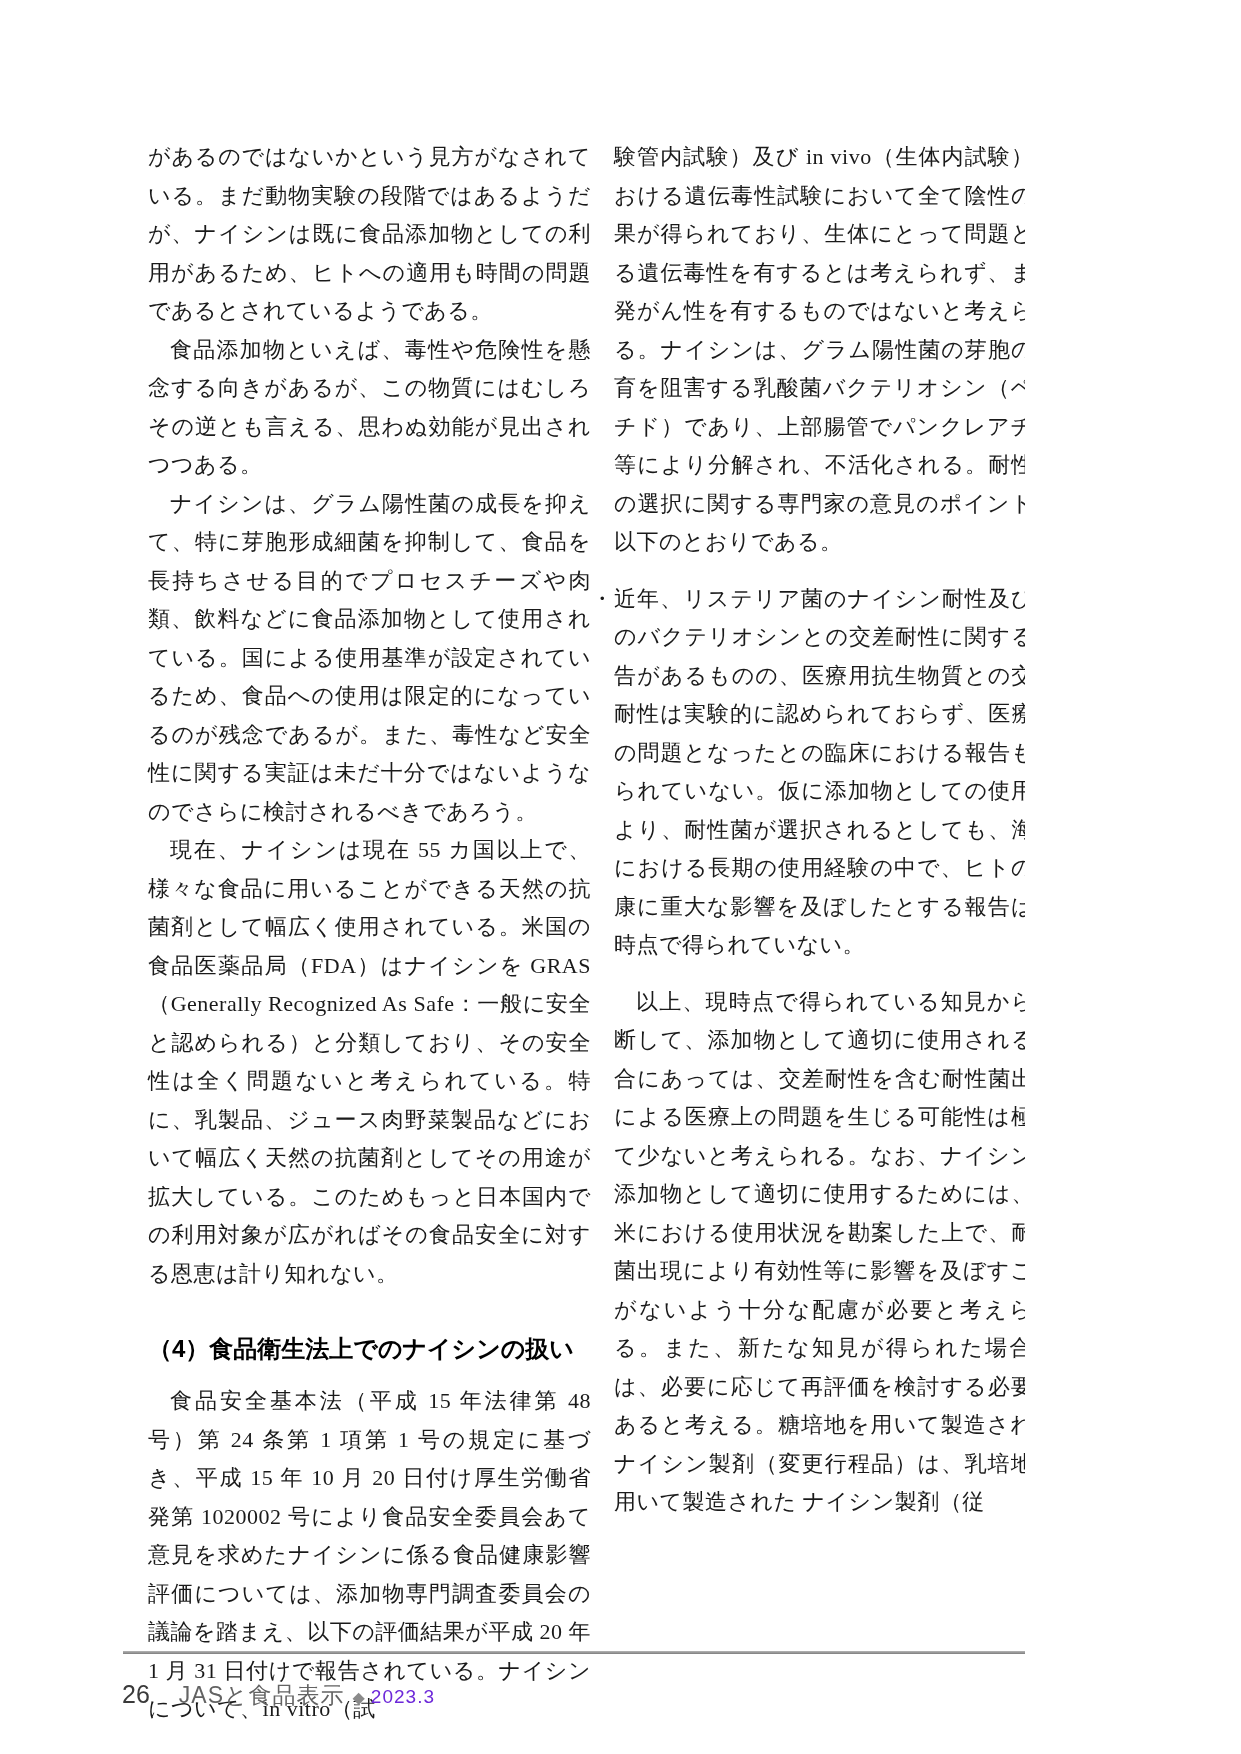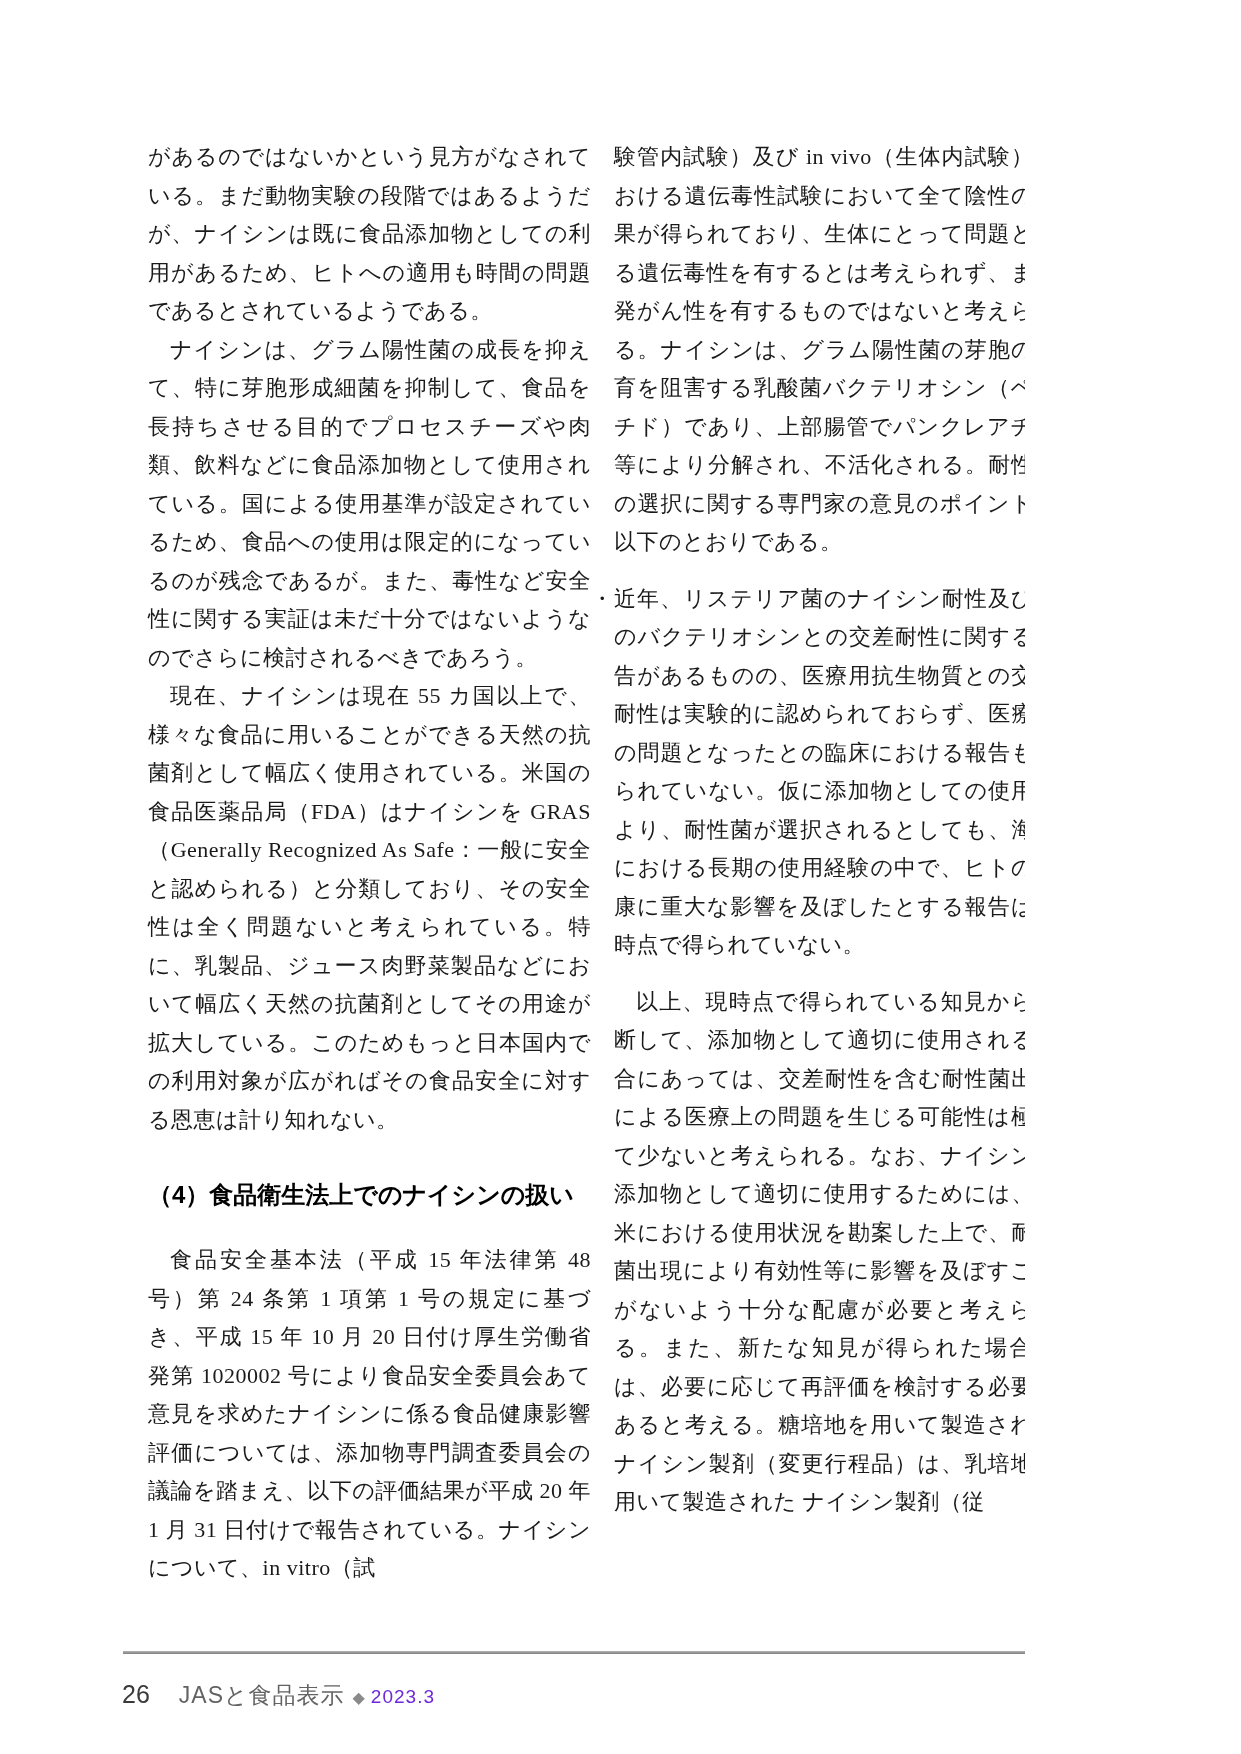--- a/index.html
+++ b/index.html
@@ -29,21 +29,21 @@
   .column-left  { left: 148px; }
   .column-right { left: 614px; }
 
   .column p {
     margin: 0;
     padding: 0;
   }
   .para-indent { text-indent: 1em; }
 
   .section-heading {
-    margin: 38px 0 28px 0;
+    margin: 38px 0 15px 0;
     font-family: "Liberation Sans", "DejaVu Sans", sans-serif;
     font-weight: bold;
     font-size: 24px;
     line-height: 36px;
     color: #000000;
     text-align: left;
     letter-spacing: 0px;
   }
 
   .bullet-item {
@@ -91,20 +91,21 @@
     letter-spacing: 1px;
   }
 </style>
 </head>
 <body>
 
 <div class="page">
 
   <div class="column column-left">
     <p>があるのではないかという見方がなされている。まだ動物実験の段階ではあるようだが、ナイシンは既に食品添加物としての利用があるため、ヒトへの適用も時間の問題であるとされているようである。</p>
+    <p class="para-indent">食品添加物といえば、毒性や危険性を懸念する向きがあるが、この物質にはむしろその逆とも言える、思わぬ効能が見出されつつある。</p>
     <p class="para-indent">ナイシンは、グラム陽性菌の成長を抑えて、特に芽胞形成細菌を抑制して、食品を長持ちさせる目的でプロセスチーズや肉類、飲料などに食品添加物として使用されている。国による使用基準が設定されているため、食品への使用は限定的になっているのが残念であるが。また、毒性など安全性に関する実証は未だ十分ではないようなのでさらに検討されるべきであろう。</p>
     <p class="para-indent">現在、ナイシンは現在 55 カ国以上で、様々な食品に用いることができる天然の抗菌剤として幅広く使用されている。米国の食品医薬品局（FDA）はナイシンを GRAS（Generally Recognized As Safe：一般に安全と認められる）と分類しており、その安全性は全く問題ないと考えられている。特に、乳製品、ジュース肉野菜製品などにおいて幅広く天然の抗菌剤としてその用途が拡大している。このためもっと日本国内での利用対象が広がればその食品安全に対する恩恵は計り知れない。</p>
 
     <h2 class="section-heading">（4）食品衛生法上でのナイシンの扱い</h2>
 
     <p class="para-indent">食品安全基本法（平成 15 年法律第 48 号）第 24 条第 1 項第 1 号の規定に基づき、平成 15 年 10 月 20 日付け厚生労働省発第 1020002 号により食品安全委員会あて意見を求めたナイシンに係る食品健康影響評価については、添加物専門調査委員会の議論を踏まえ、以下の評価結果が平成 20 年 1 月 31 日付けで報告されている。ナイシンについて、in vitro（試</p>
   </div>
 
   <div class="column column-right">
     <p>験管内試験）及び in vivo（生体内試験）における遺伝毒性試験において全て陰性の結果が得られており、生体にとって問題となる遺伝毒性を有するとは考えられず、また 発がん性を有するものではないと考えられる。ナイシンは、グラム陽性菌の芽胞の生育を阻害する乳酸菌バクテリオシン（ペプチド）であり、上部腸管でパンクレアチン等により分解され、不活化される。耐性菌の選択に関する専門家の意見のポイントは以下のとおりである。</p>

